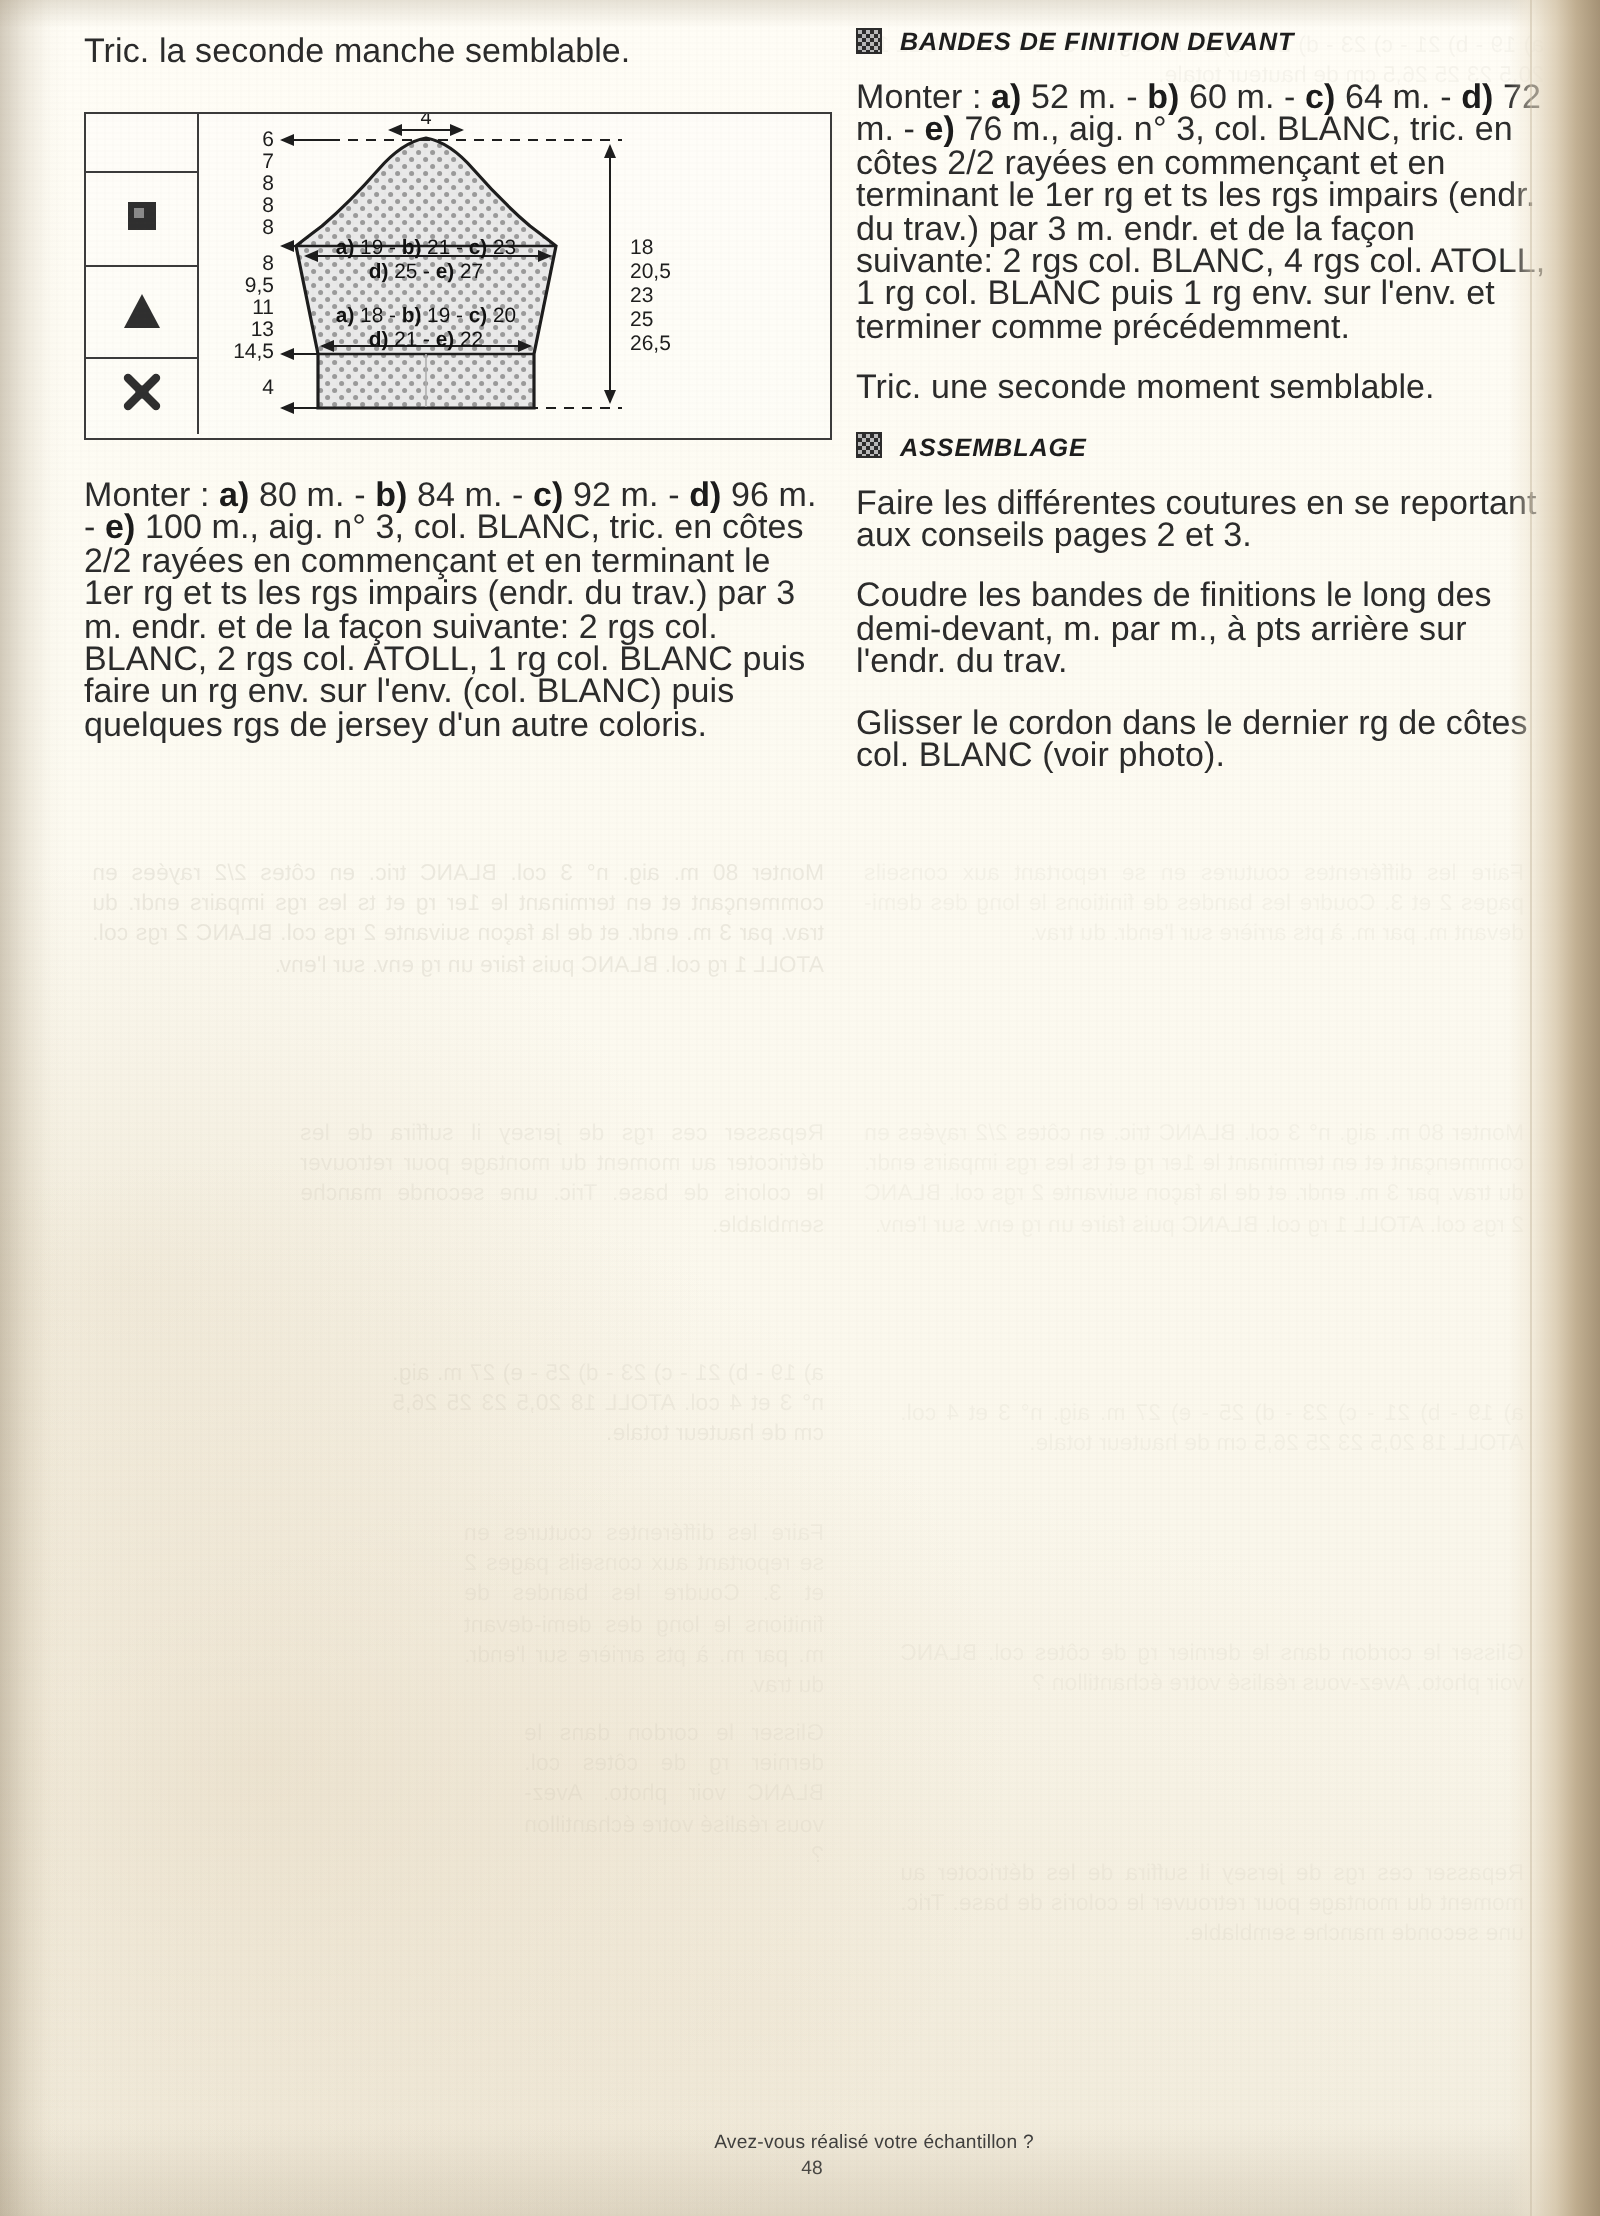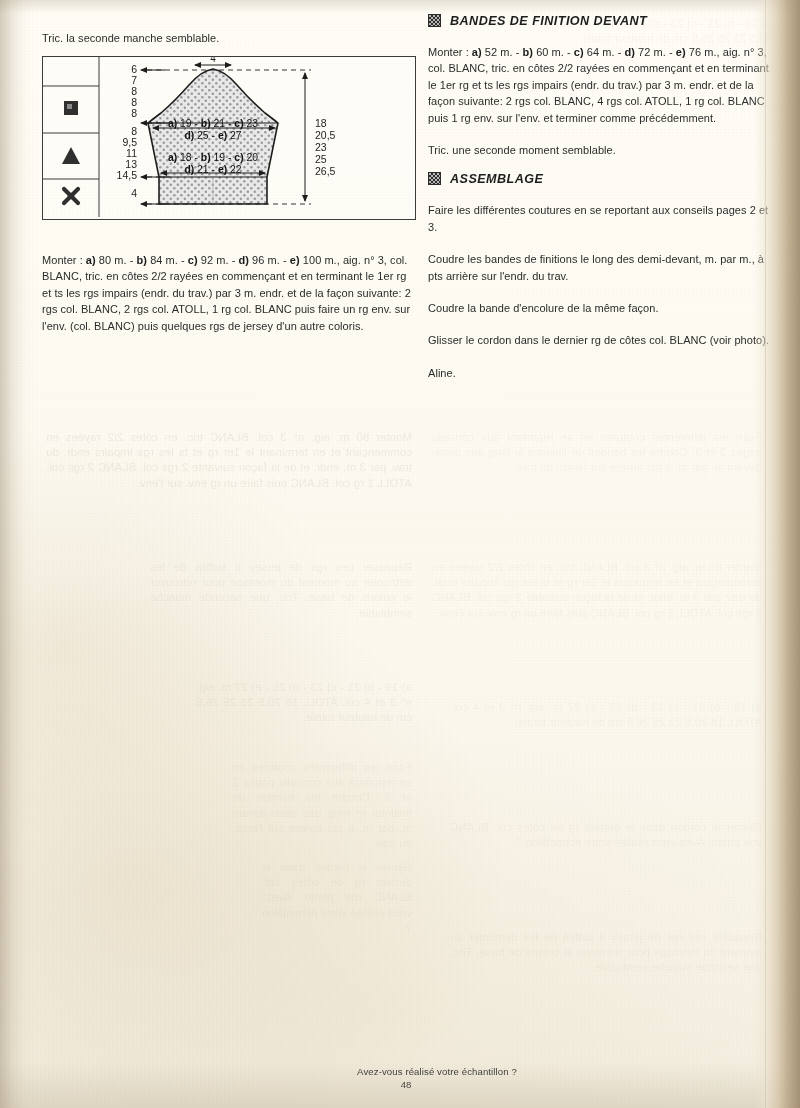--- a/index.html
+++ b/index.html
@@ -72,22 +72,22 @@
   }
   .bleed.faint{opacity:.055;}
   .bleed.faintest{opacity:.04;}
 
   
   .col{position:absolute;}
   #col-left{left:42px;top:14px;width:372px;}
   #col-right{left:428px;top:14px;width:352px;}
 
   p.body,div.body{
-    margin:16px 0 14px 0;
-    font-size:11px;
+    margin:4px 0 14px 0;
+    font-size:17px;
     line-height:16.4px;
     color:#2b2b2b;
     text-align:left;
     letter-spacing:.05px;
   }
   .body b{font-weight:bold;color:#1b1b1b;}
 
   h2.sec{
     margin:0 0 13px 0;
     font-size:12.6px;
@@ -261,23 +261,21 @@
     </h2>
     <div class="body">Monter : <b>a)</b> 52 m. - <b>b)</b> 60 m. - <b>c)</b> 64 m. - <b>d)</b> 72 m. - <b>e)</b> 76 m., aig. n° 3, col. BLANC, tric. en côtes 2/2 rayées en commençant et en terminant le 1er rg et ts les rgs impairs (endr. du trav.) par 3 m. endr. et de la façon suivante: 2 rgs col. BLANC, 4 rgs col. ATOLL, 1 rg col. BLANC puis 1 rg env. sur l'env. et terminer comme précédemment.</div>
     <p class="body">Tric. une seconde moment semblable.</p>
 
     <h2 class="sec" style="margin-top:12px;">
       <span class="sec-bullet"></span>
       <span>ASSEMBLAGE</span>
     </h2>
     <p class="body">Faire les différentes coutures en se reportant aux conseils pages 2 et 3.</p>
     <p class="body">Coudre les bandes de finitions le long des demi-devant, m. par m., à pts arrière sur l'endr. du trav.</p>
-    <p class="body">Coudre la bande d'encolure de la même façon.</p>
     <p class="body">Glisser le cordon dans le dernier rg de côtes col. BLANC (voir photo).</p>
-    <p class="body">Aline.</p>
   </div>
 
   <div id="footer">
     <p class="note">Avez-vous réalisé votre échantillon ?</p>
     <p class="pageno">48</p>
   </div>
 
   <div class="grain"></div>
   <div class="edge-left"></div>
   <div class="edge-top"></div>

